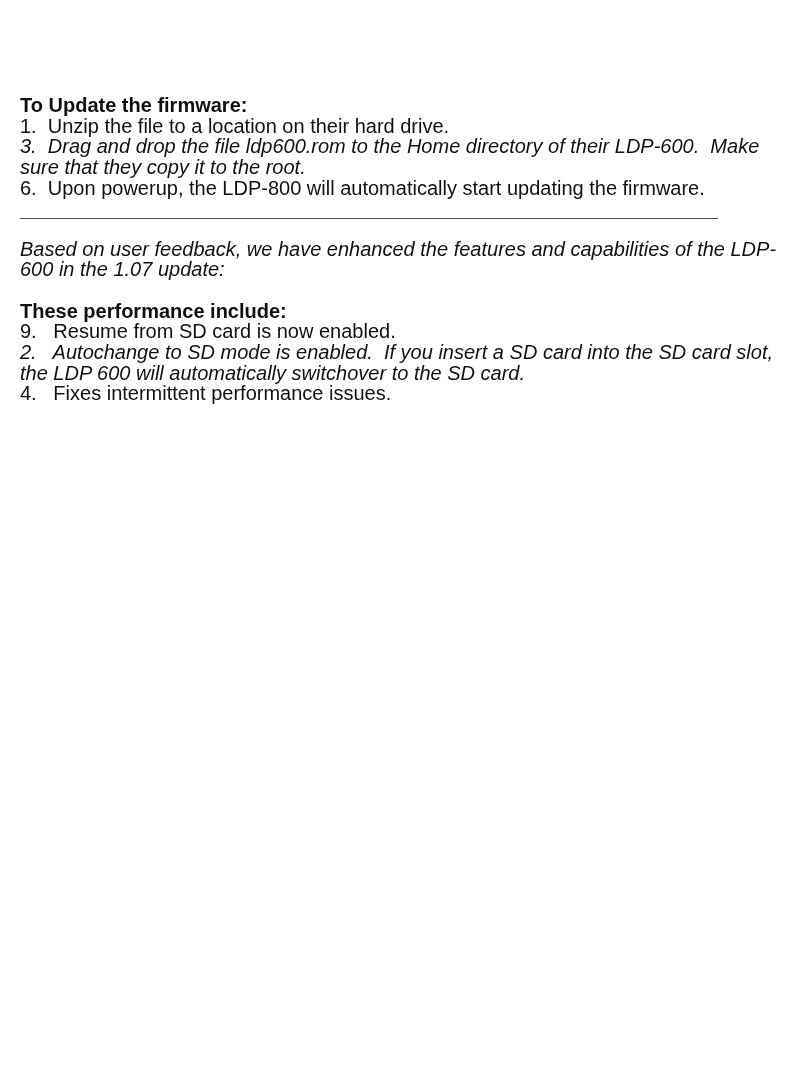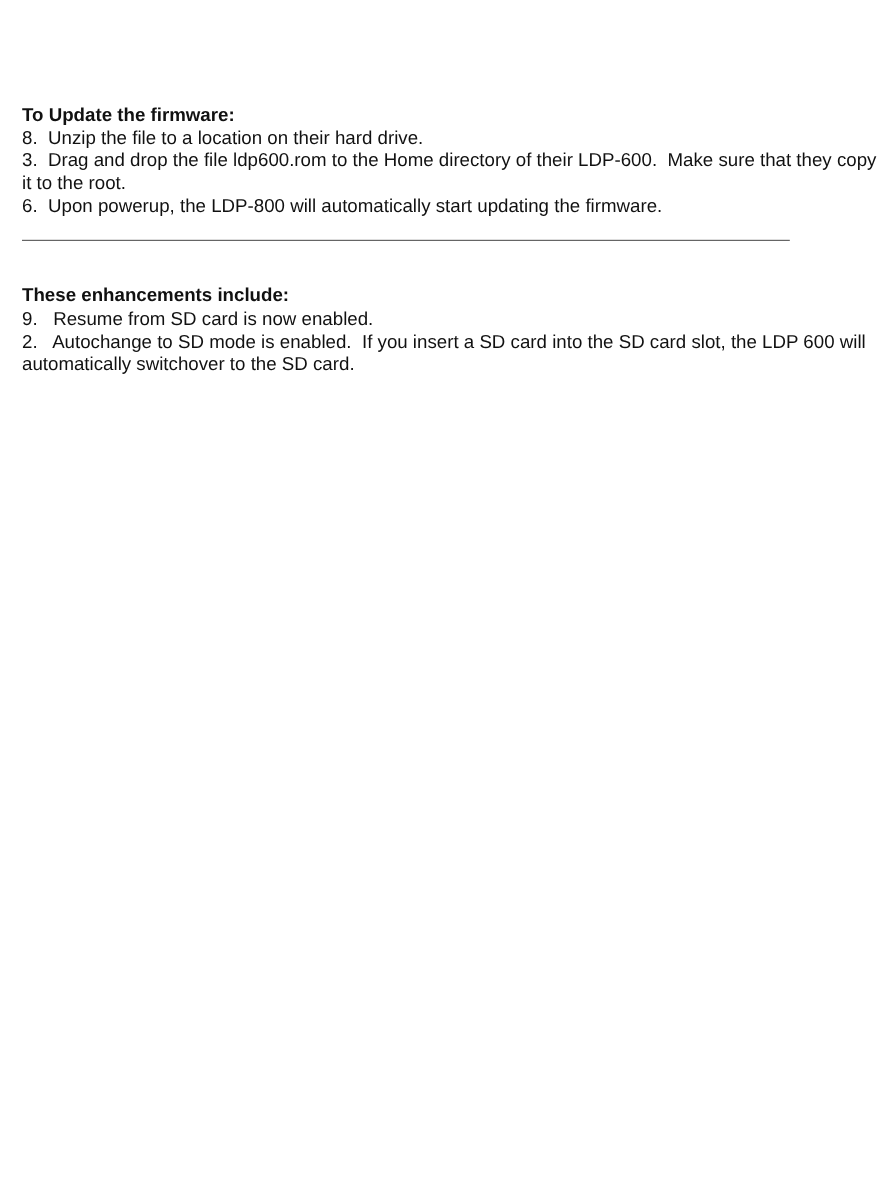--- a/index.html
+++ b/index.html
@@ -1,32 +1,34 @@
 <!DOCTYPE html>
 <html><head>
   <meta charset="utf-8">
   <style>
     html, body { margin: 0; padding: 0; background: #ffffff; }
     body { width: 808px; height: 1077px; position: relative; overflow: hidden;
            font-family: "Liberation Sans", sans-serif; color: #111111; }
-    .page { position: absolute; left: 20px; top: 95px; width: 780px; font-size: 17px; line-height: 20.7px; }
+    .page { position: absolute; left: 20px; top: 95px; width: 780px; font-size: 20px; line-height: 20.7px; }
     .line { white-space: nowrap; }
-    .wrap { white-space: normal; }
+    .wrap { white-space: normal; font-style: italic; }
     .bold { font-weight: bold; }
     .rule { height: 0; border-top: 1px solid #555555; width: 698px; margin: 19px 0 20px 0; }
     .gap { height: 20.7px; }
   </style>
 </head>
 <body>
 
 <div class="page">
   <div class="line bold">To Update the firmware:</div>
-  <div class="line" style="white-space:pre">8.  Unzip the file to a location on their hard drive.</div>
+  <div class="line" style="white-space:pre">1.  Unzip the file to a location on their hard drive.</div>
   <div class="wrap" style="white-space:pre-wrap">3.  Drag and drop the file ldp600.rom to the Home directory of their LDP-600.  Make sure that they copy it to the root.</div>
   <div class="line" style="white-space:pre">6.  Upon powerup, the LDP-800 will automatically start updating the firmware.</div>
 
   <div class="rule"></div>
 
+  <div class="wrap">Based on user feedback, we have enhanced the features and capabilities of the LDP-600 in the 1.07 update:</div>
   <div class="gap"></div>
-  <div class="line bold">These enhancements include:</div>
+  <div class="line bold">These performance include:</div>
   <div class="line" style="white-space:pre">9.   Resume from SD card is now enabled.</div>
   <div class="wrap" style="white-space:pre-wrap">2.   Autochange to SD mode is enabled.  If you insert a SD card into the SD card slot, the LDP 600 will automatically switchover to the SD card.</div>
+  <div class="line" style="white-space:pre">4.   Fixes intermittent performance issues.</div>
 </div>
 
 </body></html>

